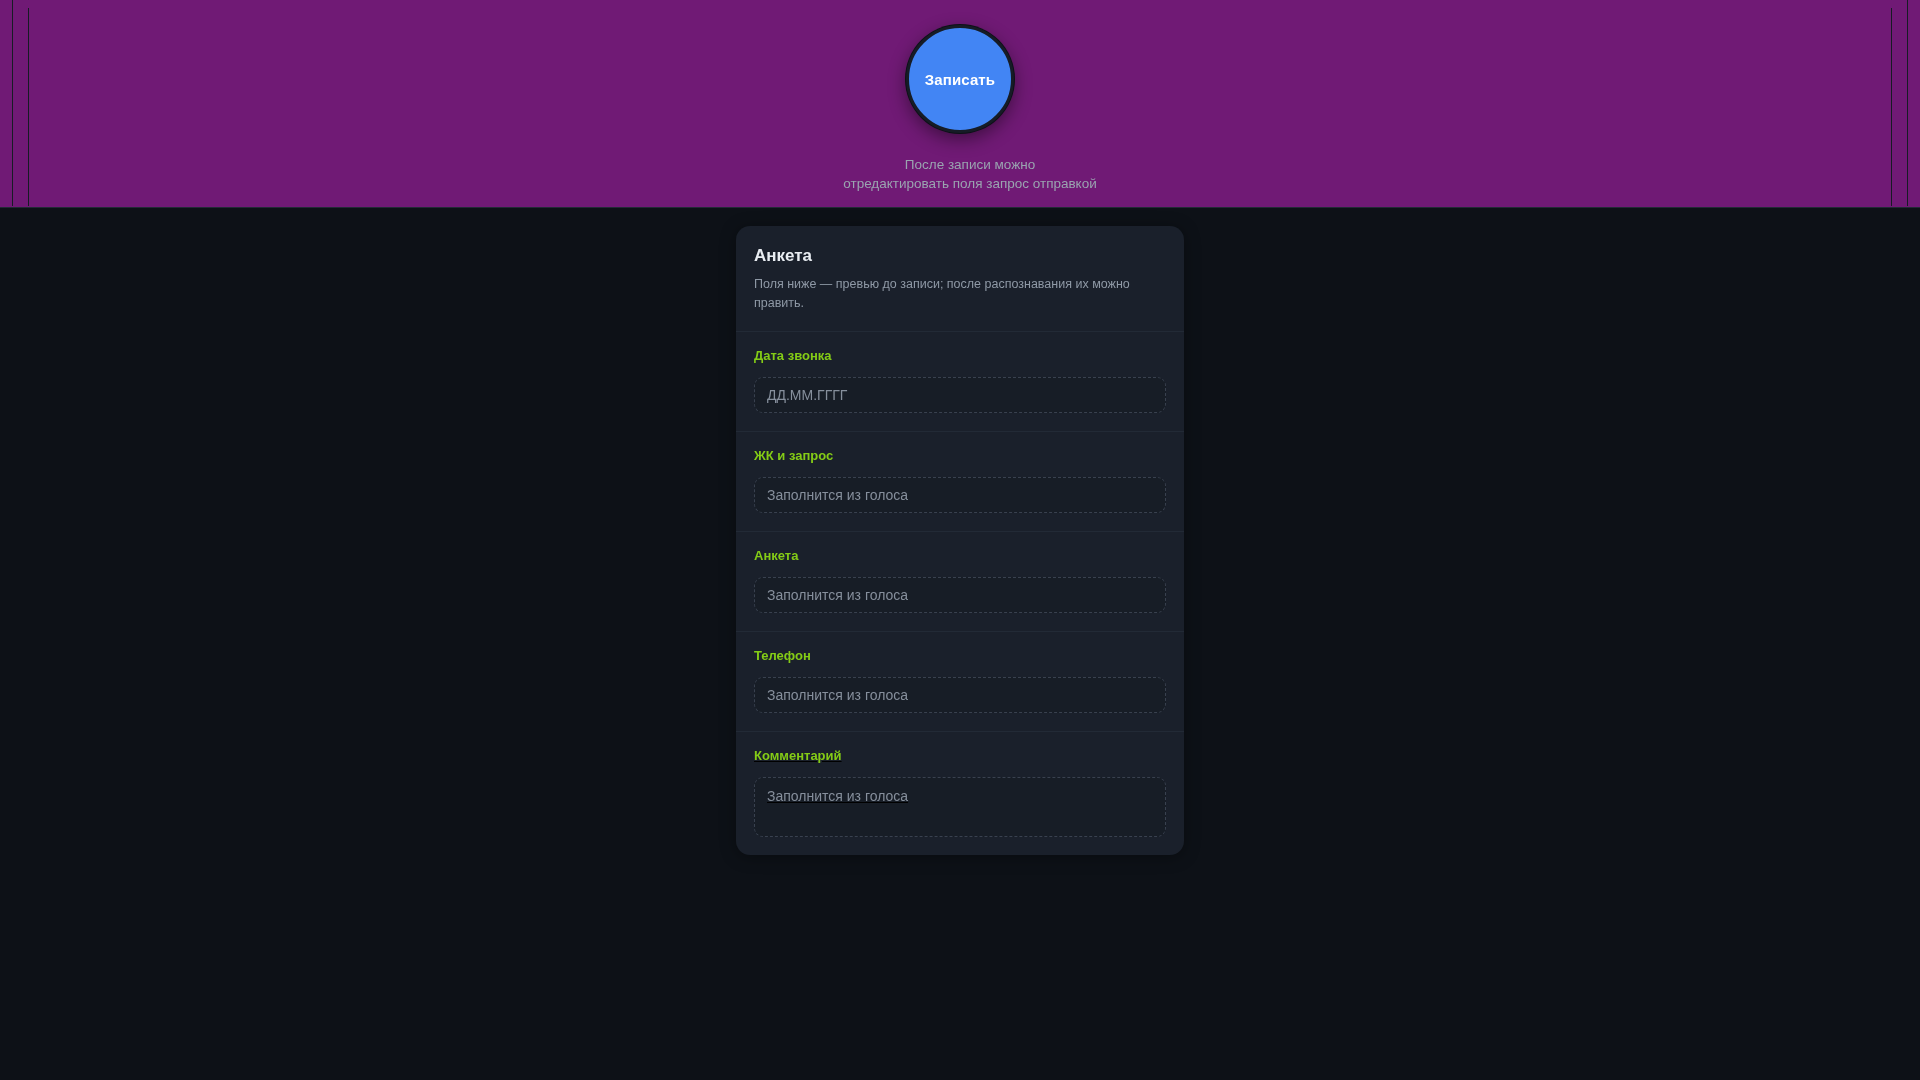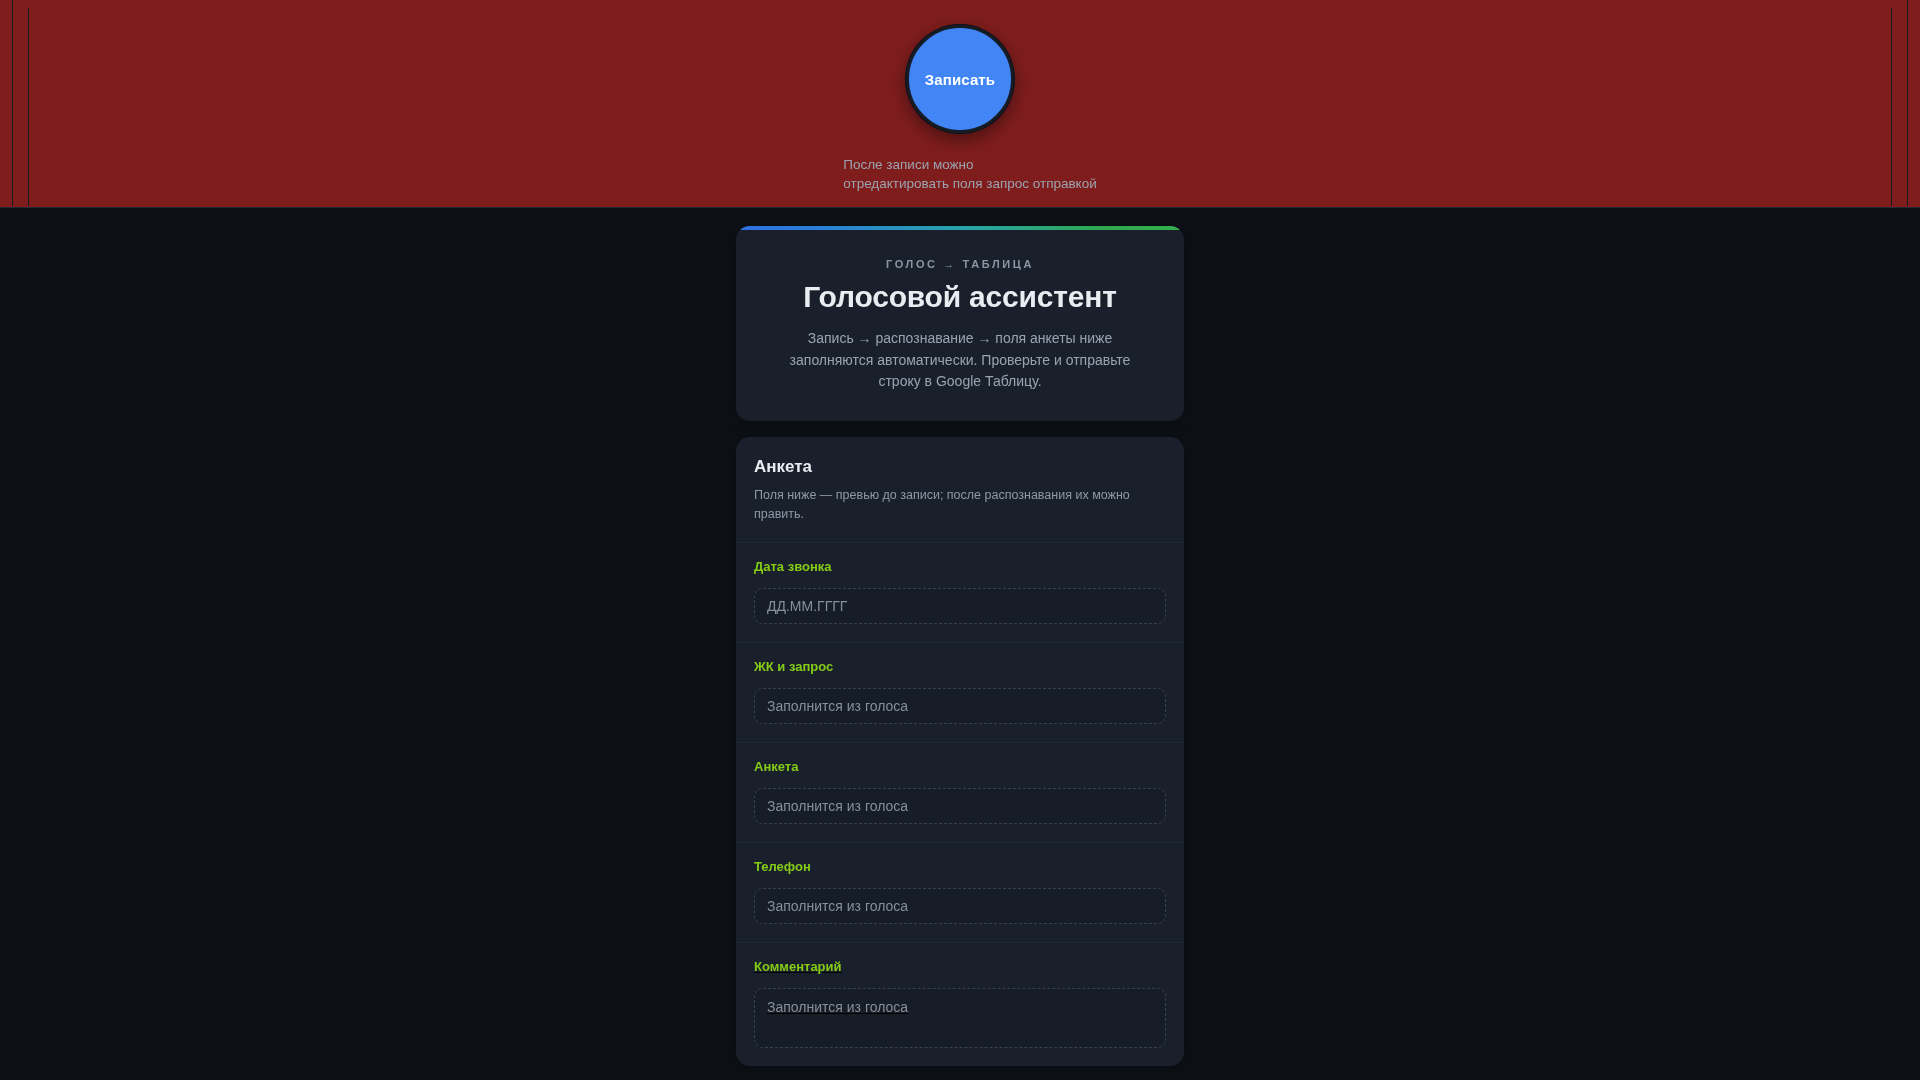--- a/index.html
+++ b/index.html
@@ -20,21 +20,21 @@
     height: 1080px;
     background: #0d1117;
     overflow: hidden;
   }
 
   
   .record-panel {
     position: relative;
     width: 1920px;
     height: 208px;
-    background: #7f1d1d;
+    background: #701a75;
     border-bottom: 1px solid #222a35;
     display: flex;
     flex-direction: column;
     align-items: center;
     justify-content: flex-start;
     padding-top: 25px;
   }
   .record-panel-inner {
     position: absolute;
     left: 12px; right: 12px; top: 0; bottom: 1px;
@@ -65,21 +65,21 @@
     display: flex;
     align-items: center;
     justify-content: center;
     cursor: pointer;
     font-family: "Liberation Sans", sans-serif;
     z-index: 3;
   }
 
   .record-hint {
     margin-top: 22px;
-    text-align: left;
+    text-align: center;
     color: #9aa4b0;
     font-size: 13.5px;
     line-height: 1.42;
     z-index: 3;
     margin-left: 20px;
   }
   .record-hint span { display: block; }
 
   
   .content {
@@ -203,26 +203,20 @@
     <button class="record-btn">Записать</button>
 
     <div class="record-hint">
       <span>После записи можно</span>
       <span>отредактировать поля запрос отправкой</span>
     </div>
   </div>
 
   <div class="content">
 
-    <section class="card hero-card">
-      <div class="hero-bar"></div>
-      <div class="eyebrow">ГОЛОС → ТАБЛИЦА</div>
-      <h1 class="hero-title">Голосовой ассистент</h1>
-      <p class="hero-desc">Запись → распознавание → поля анкеты ниже заполняются автоматически. Проверьте и отправьте строку в Google Таблицу.</p>
-    </section>
 
     <section class="card form-card">
       <div class="form-head">
         <h2>Анкета</h2>
         <p>Поля ниже — превью до записи; после распознавания их можно править.</p>
       </div>
 
       <div class="field">
         <label class="field-label">Дата звонка</label>
         <input class="field-input" type="text" placeholder="ДД.ММ.ГГГГ" style="">

